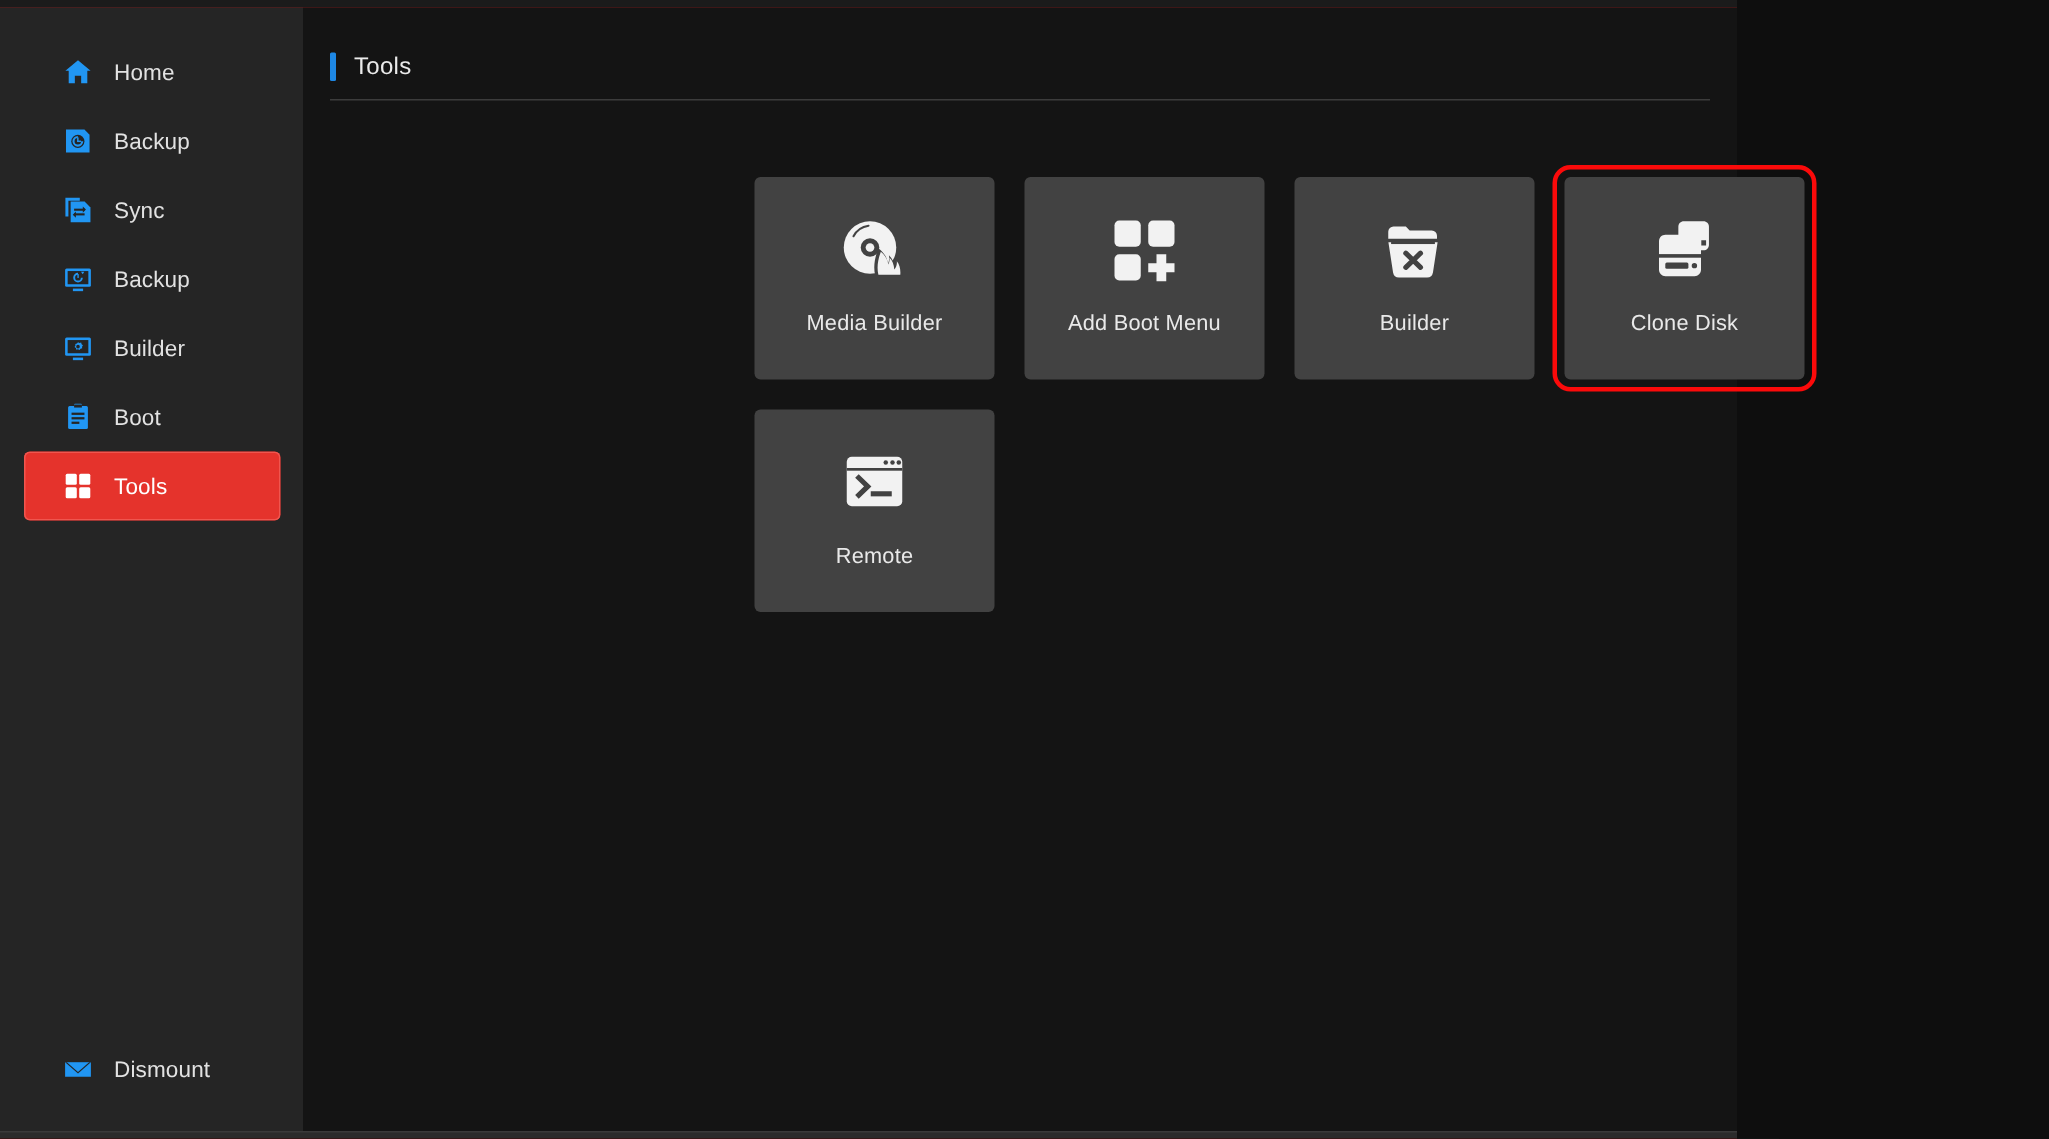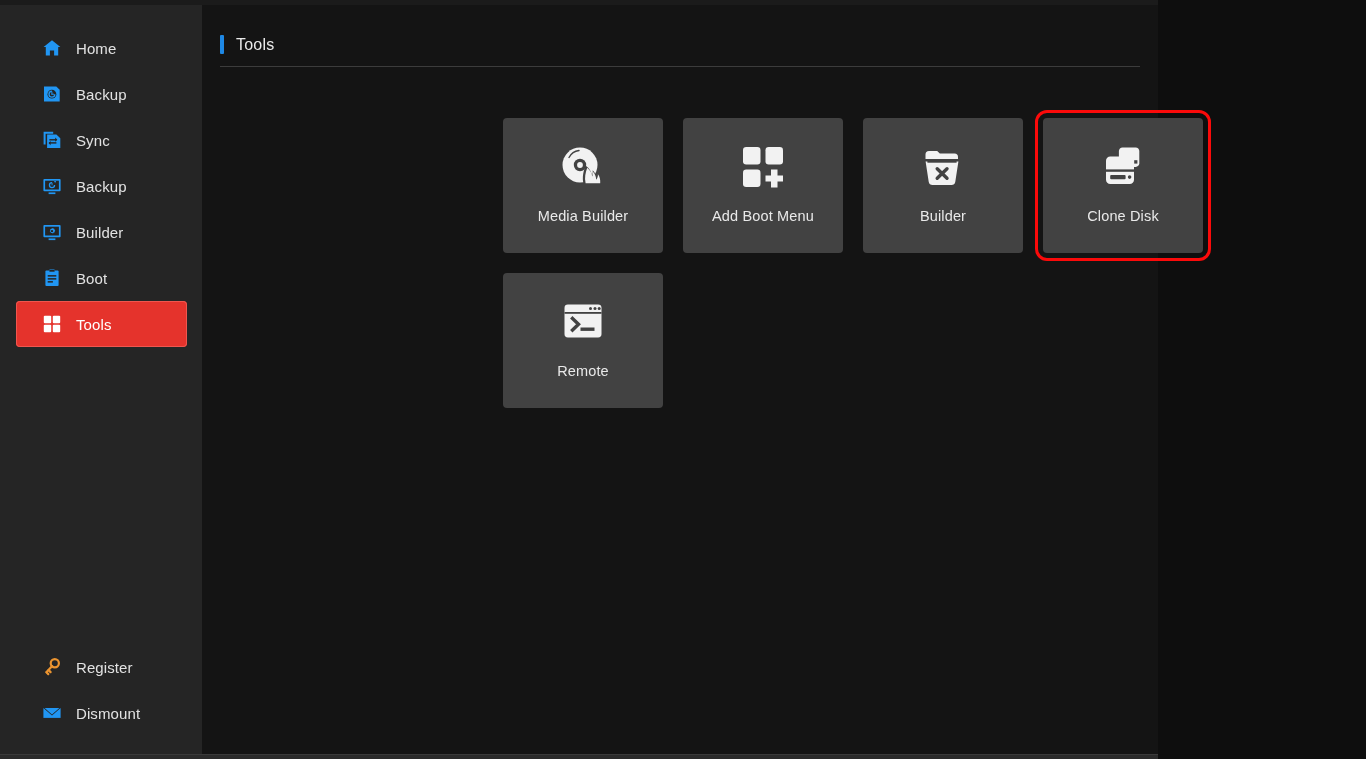--- a/index.html
+++ b/index.html
@@ -288,31 +288,20 @@
           </span>
           <span class="nav-label">Tools</span>
         </div>
 
       </div>
 
       <div class="sidebar-spacer"></div>
 
       <div class="sidebar-bottom">
 
-        <div class="nav-item">
-          <span class="nav-icon">
-            <svg width="20" height="20" viewBox="0 0 20 20">
-              <circle cx="12.8" cy="6.2" r="4.1" fill="none" stroke="#eb9430" stroke-width="2.2"></circle>
-              <path stroke="#eb9430" stroke-width="2.2" stroke-linecap="round" d="M10.2 9.1 4.6 15.1"></path>
-              <path stroke="#eb9430" stroke-width="2.2" stroke-linecap="round" d="M6.6 13.1l2 2"></path>
-              <path stroke="#eb9430" stroke-width="2.2" stroke-linecap="round" d="M4.4 15.2l1.9 1.9"></path>
-            </svg>
-          </span>
-          <span class="nav-label">Register</span>
-        </div>
 
         <div class="nav-item">
           <span class="nav-icon">
             <svg width="20" height="20" viewBox="0 0 20 20">
               <path fill="#2196f3" d="M1.4 5.1h17.2v9.8H1.4z"></path>
               <path fill="#252525" d="M1.4 5.1h17.2L10 12.6z"></path>
               <path fill="#2196f3" d="M2.6 5.1h14.8L10 11.6z"></path>
             </svg>
           </span>
           <span class="nav-label">Dismount</span>

